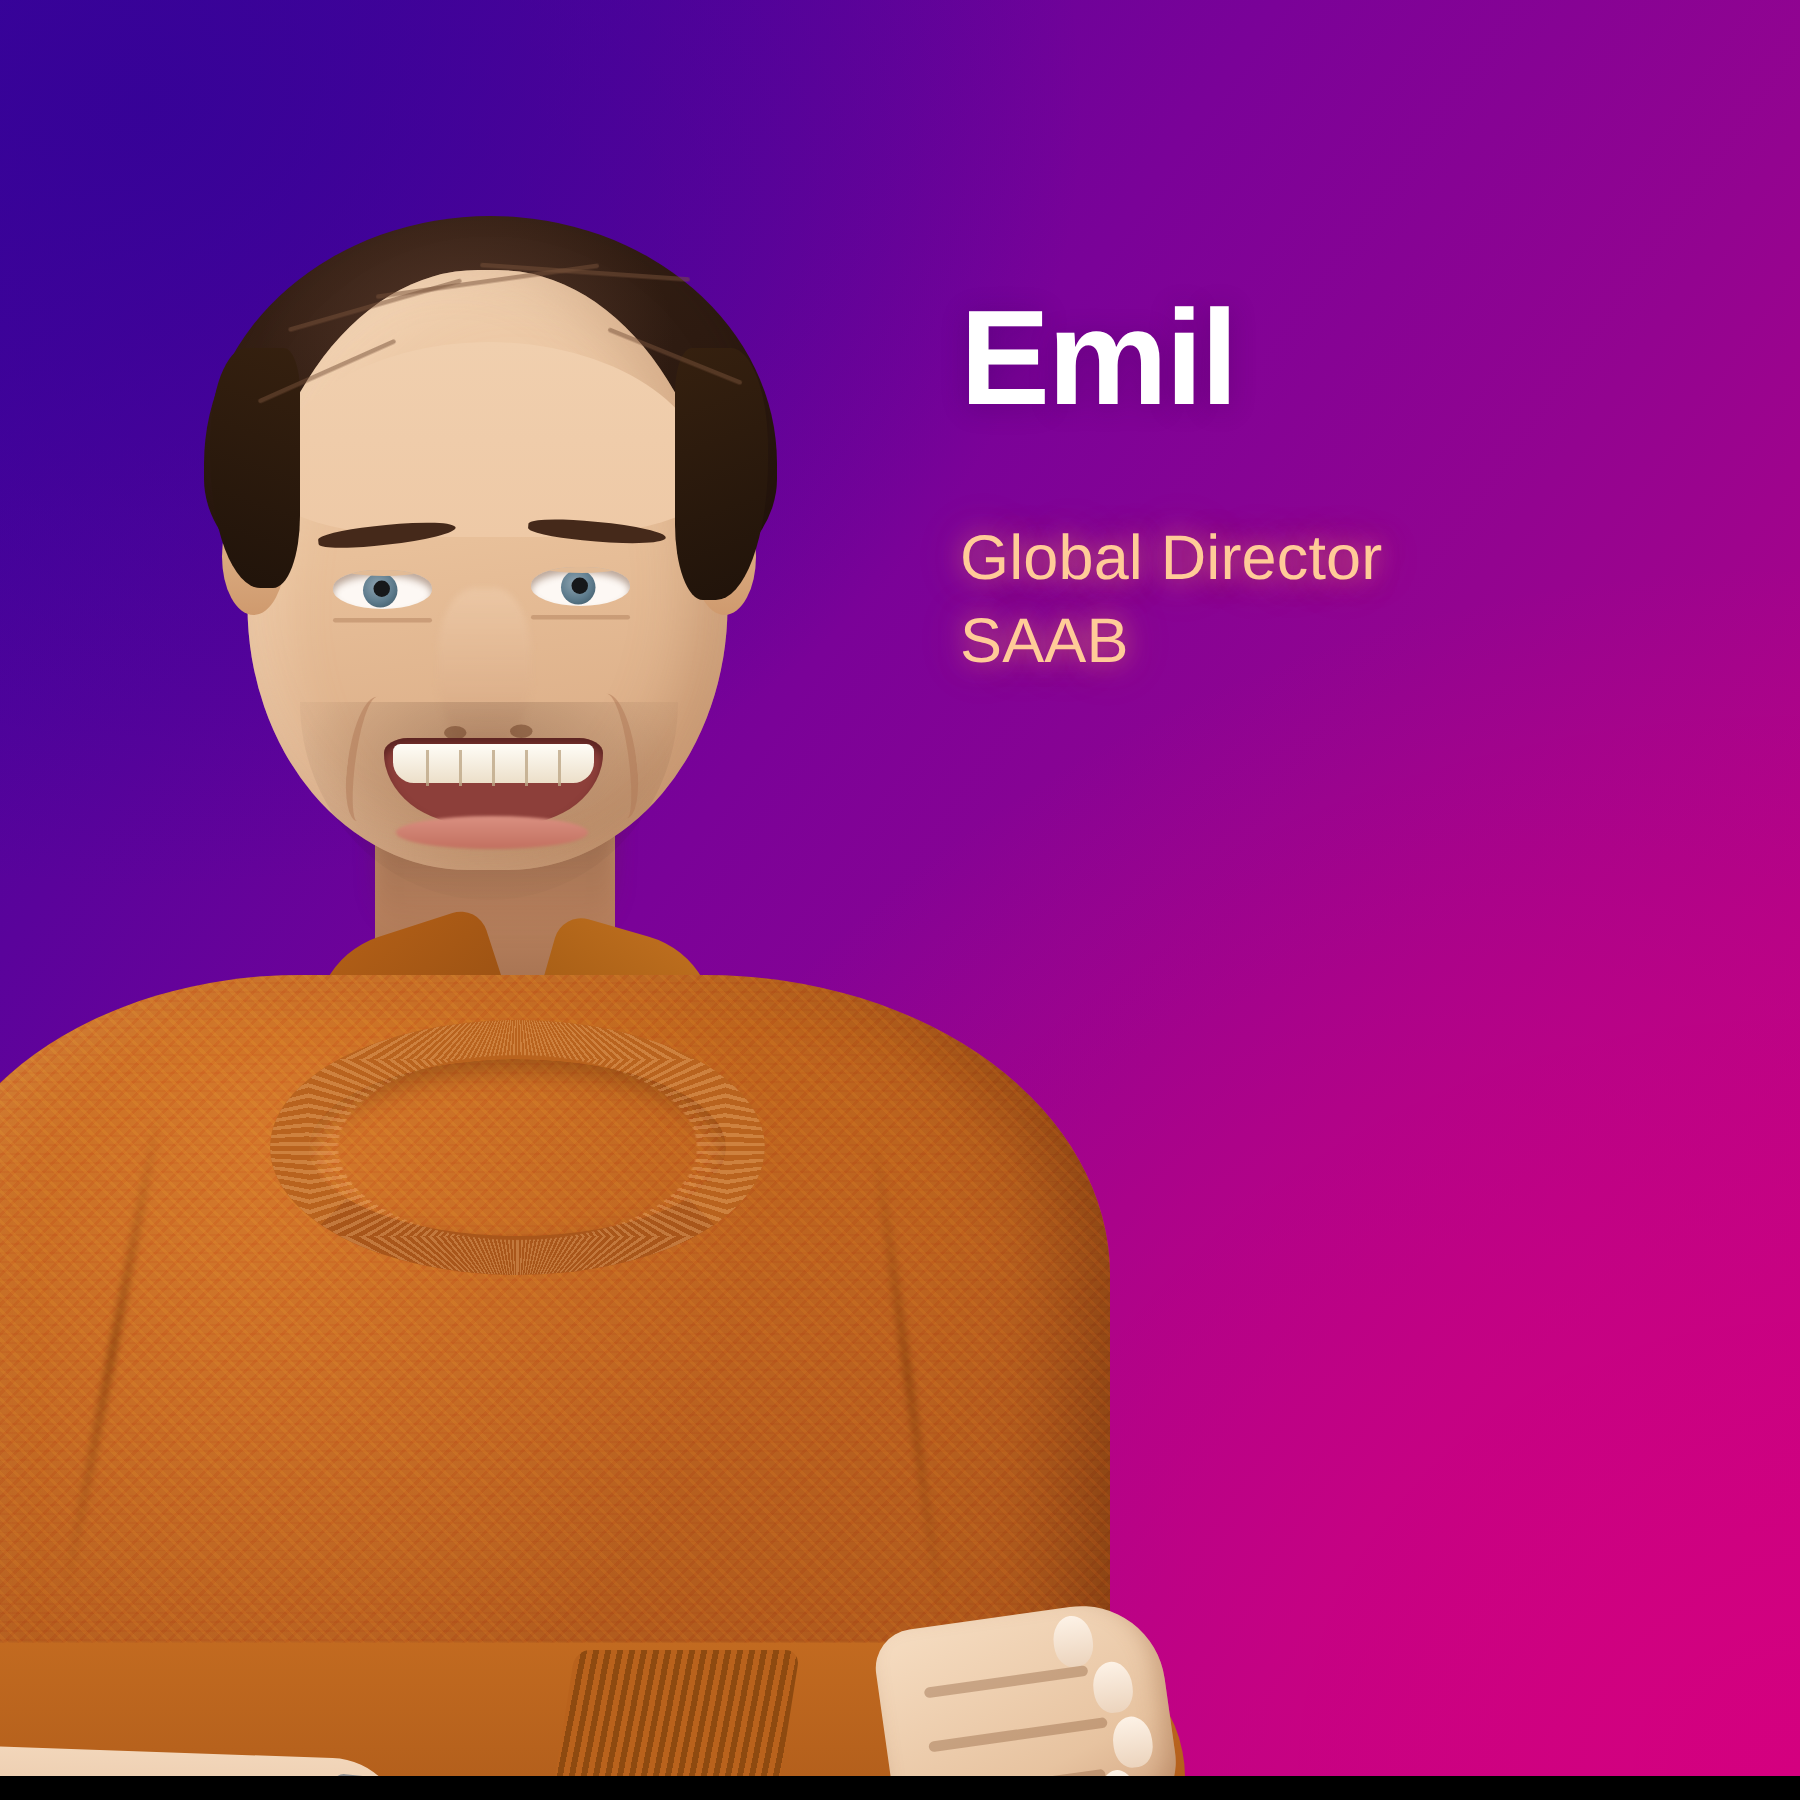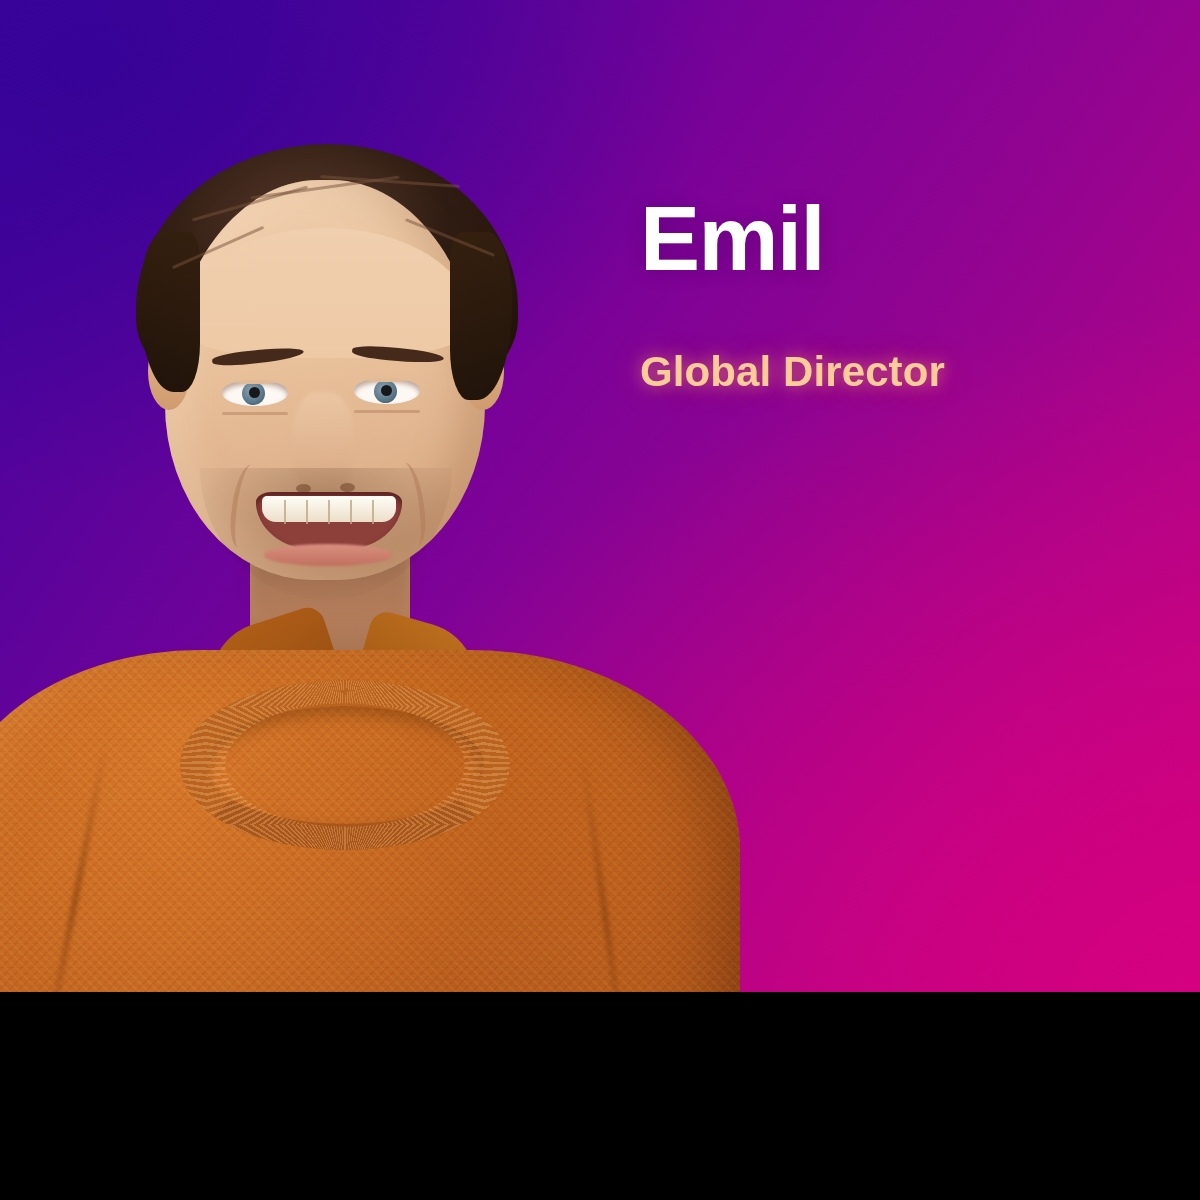--- a/index.html
+++ b/index.html
@@ -1,20 +1,20 @@
 <!DOCTYPE html>
 <html><head>
 <meta charset="utf-8">
 <style>
   html,body{margin:0;padding:0;background:#000;}
   *{box-sizing:border-box;}
 
   #card{
     position:relative;
-    width:1200px;height:992px;
+    width:1200px;height:1184px;
     overflow:hidden;
     font-family:"Liberation Sans", sans-serif;
     padding-left:12px;
   }
 
   
   .bg{position:absolute;inset:0;
     background:
       radial-gradient(120% 110% at 100% 100%, #d4007f 0%, rgba(212,0,127,0) 62%),
       linear-gradient(125deg,#3d049e 0%, #5a039b 22%, #7a0298 42%, #930490 62%, #ad0489 80%, #c30581 100%);
@@ -181,21 +181,21 @@
     border-radius:0 0 50% 50% / 0 0 100% 100%;
     background:radial-gradient(70% 80% at 50% 30%, rgba(80,55,40,.30) 0%, rgba(80,55,40,.05) 72%, rgba(80,55,40,0) 100%);
     mix-blend-mode:multiply;}
 
   
   .text-block{position:absolute;left:640px;top:196px;width:520px;}
   .name{color:#ffffff;font-weight:bold;font-size:90px;line-height:.97;
     letter-spacing:-1.5px;margin:0;
     text-shadow:0 2px 18px rgba(40,0,60,.25);}
   .role{margin-top:62px;}
-  .role-line{color:#ffcb98;font-size:42px;line-height:1.30;font-weight:700;
+  .role-line{color:#ffcb98;font-size:42px;line-height:1.30;font-weight:400;
     letter-spacing:.1px;
     text-shadow:0 0 16px rgba(255,170,100,.55), 0 0 34px rgba(255,150,80,.30);}
 </style>
 </head>
 <body>
 
 <div id="card">
 
   <div class="bg"></div>
   <div class="bg-tint"></div>
@@ -285,16 +285,17 @@
       </div>
     </div>
     <div class="lip-low"></div>
   </div>
 
   <div class="text-block">
     <h1 class="name"><span>Emil</span><br></h1>
 
     <div class="role">
       <div class="role-line">Global Director</div>
+      <div class="role-line">SAAB</div>
     </div>
   </div>
 
 </div>
 
 </body></html>

